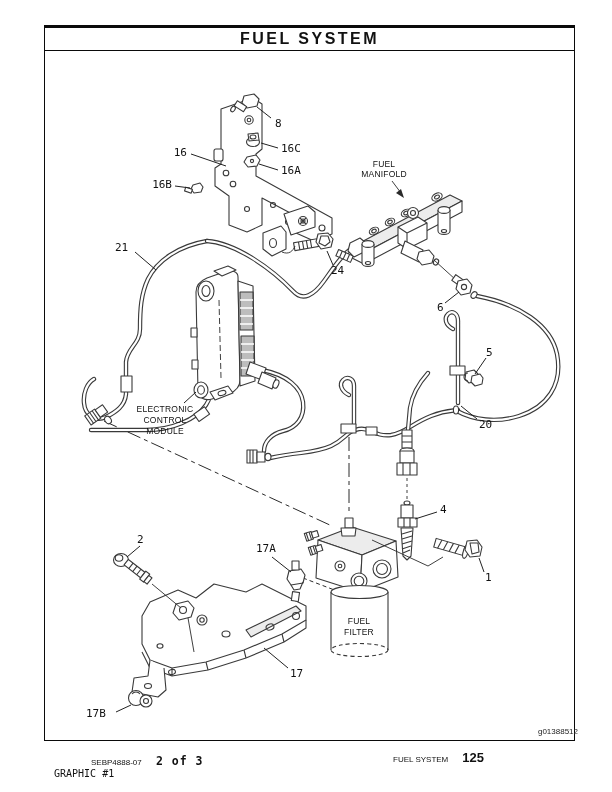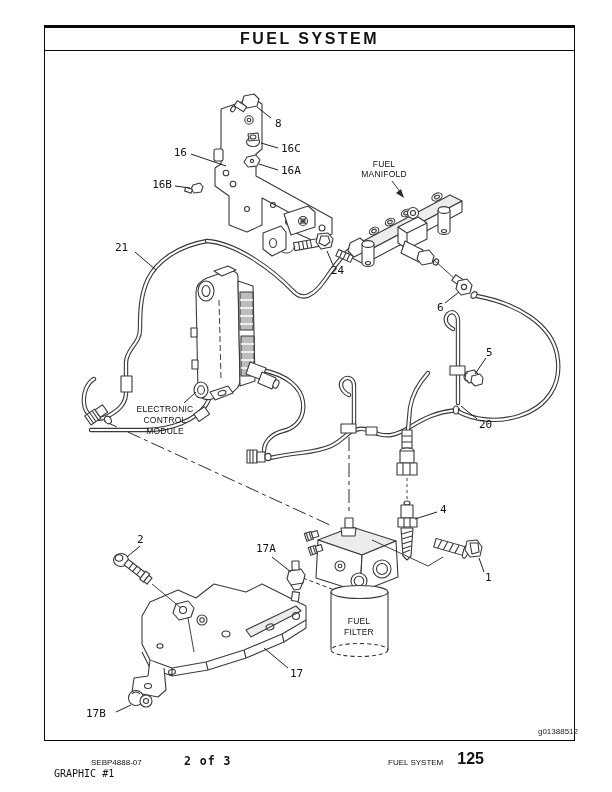--- a/index.html
+++ b/index.html
@@ -12,25 +12,25 @@
   .sub-row{height:27px;border-bottom:1.6px solid #0a0a0a;position:relative;display:flex;align-items:center;}
   .doc-left{margin-left:57px;white-space:nowrap;}
   .doc-num{font-family:"DejaVu Sans Mono",monospace;font-style:italic;font-size:10.5px;}
   .doc-title{font-family:"DejaVu Sans Mono",monospace;font-weight:bold;font-size:11px;margin-left:6px;}
   .doc-contd{font-style:italic;font-weight:bold;font-size:8px;margin-left:3px;}
   .doc-id{position:absolute;right:8px;top:7px;font-weight:bold;font-size:9.5px;letter-spacing:0.3px;}
   .graphic-label{position:absolute;left:54px;top:725px;font-family:"DejaVu Sans Mono",monospace;font-size:10px;margin-top:43px;}
   .graphic-id{position:absolute;right:42px;top:727px;font-size:8px;color:#222;text-align:center;}
   .footer{position:absolute;left:0;top:750px;width:488px;height:24px;margin-left:36px;}
   .f-manual{position:absolute;left:55px;top:8px;font-size:8px;}
-  .f-pos{position:absolute;left:148px;top:4px;font-family:"DejaVu Sans Mono",monospace;font-weight:bold;
+  .f-pos{position:absolute;left:120px;top:4px;font-family:"DejaVu Sans Mono",monospace;font-weight:bold;
          font-size:11.5px;letter-spacing:1px;}
   .f-right{position:absolute;right:40px;top:0;display:flex;align-items:flex-end;gap:14px;}
   .f-section{font-size:8px;padding-bottom:1px;}
-  .f-page{font-size:16px;font-weight:bold;}
+  .f-page{font-size:13px;font-weight:bold;}
   svg.diagram{position:absolute;left:0;top:0;pointer-events:none;}
   .ln{stroke:#3a3a3a;stroke-width:1.1;fill:none;stroke-linejoin:round;}
   .fw{stroke:#3a3a3a;stroke-width:1.1;fill:#fff;stroke-linejoin:round;}
   .fg{stroke:#3a3a3a;stroke-width:1.1;fill:#ececec;stroke-linejoin:round;}
   .fd{stroke:#3a3a3a;stroke-width:1.1;fill:#bdbdbd;stroke-linejoin:round;}
   .thin{stroke:#2a2a2a;stroke-width:0.9;fill:none;}
   .tube-o{stroke:#3a3a3a;stroke-width:4.4;fill:none;stroke-linecap:round;stroke-linejoin:round;}
   .tube-i{stroke:#fff;stroke-width:2.2;fill:none;stroke-linecap:round;stroke-linejoin:round;}
   .cl{stroke:#2a2a2a;stroke-width:1;fill:none;stroke-dasharray:14 4 4 4;}
   .dsh{stroke:#2a2a2a;stroke-width:1;fill:none;stroke-dasharray:4 3;}

